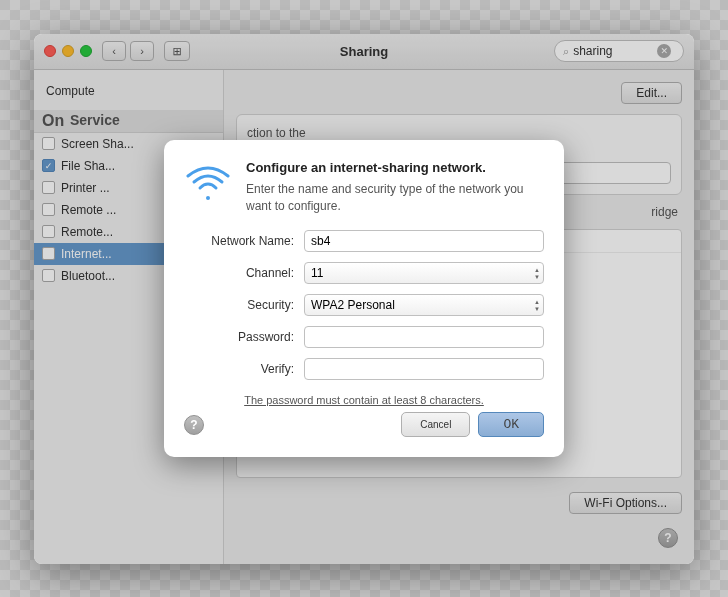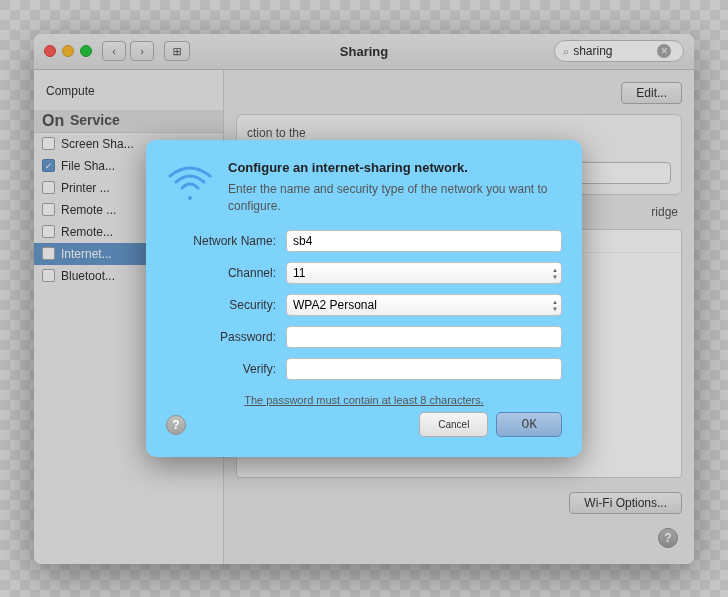--- a/index.html
+++ b/index.html
@@ -337,22 +337,22 @@
       bottom: 0;
       background: rgba(0,0,0,0.15);
       display: flex;
       align-items: center;
       justify-content: center;
       z-index: 100;
     }
 
     
     .modal {
-      width: 436px;
-      background: #7dd3fc;
+      width: 400px;
+      background: #ffffff;
       border-radius: 10px;
       box-shadow: 0 8px 30px rgba(0,0,0,0.4);
       overflow: hidden;
       padding: 20px;
       position: relative;
     }
 
     .modal-header {
       display: flex;
       align-items: flex-start;

